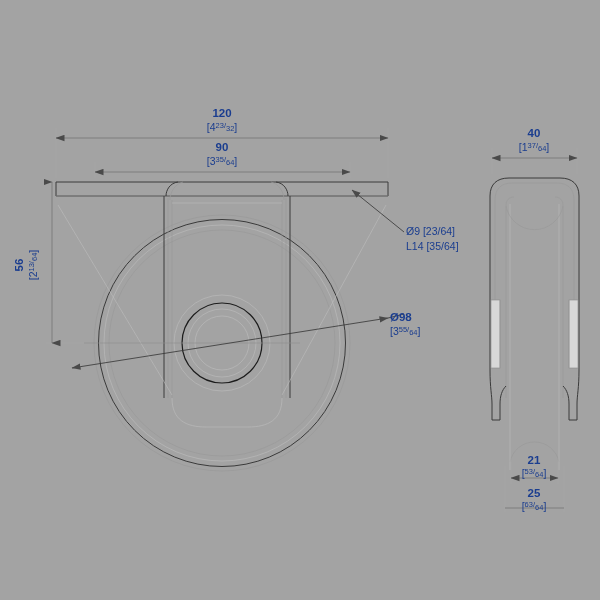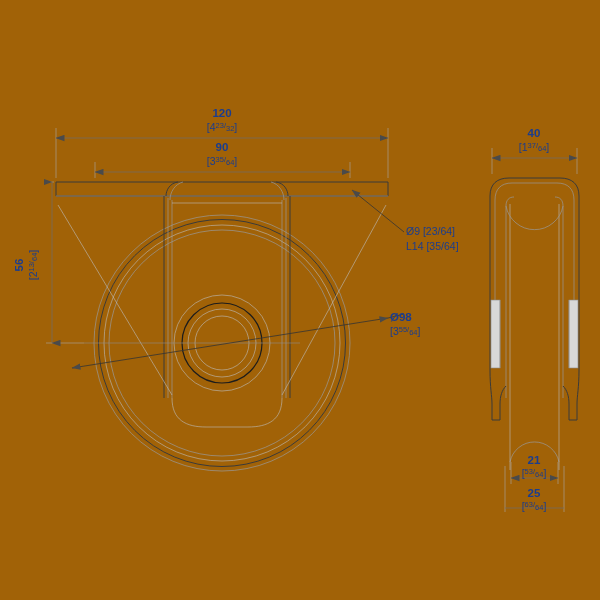--- a/index.html
+++ b/index.html
@@ -10,21 +10,21 @@
   body {
     width: 600px;
     height: 600px;
     font-family: "Liberation Sans", sans-serif;
     overflow: hidden;
   }
   #drawing-root {
     position: relative;
     width: 600px;
     height: 600px;
-    background: #a16207;
+    background: #a3a3a3;
   }
   svg#cad {
     position: absolute;
     left: 0;
     top: 0;
     width: 600px;
     height: 600px;
     display: block;
   }
   .dim-text {

